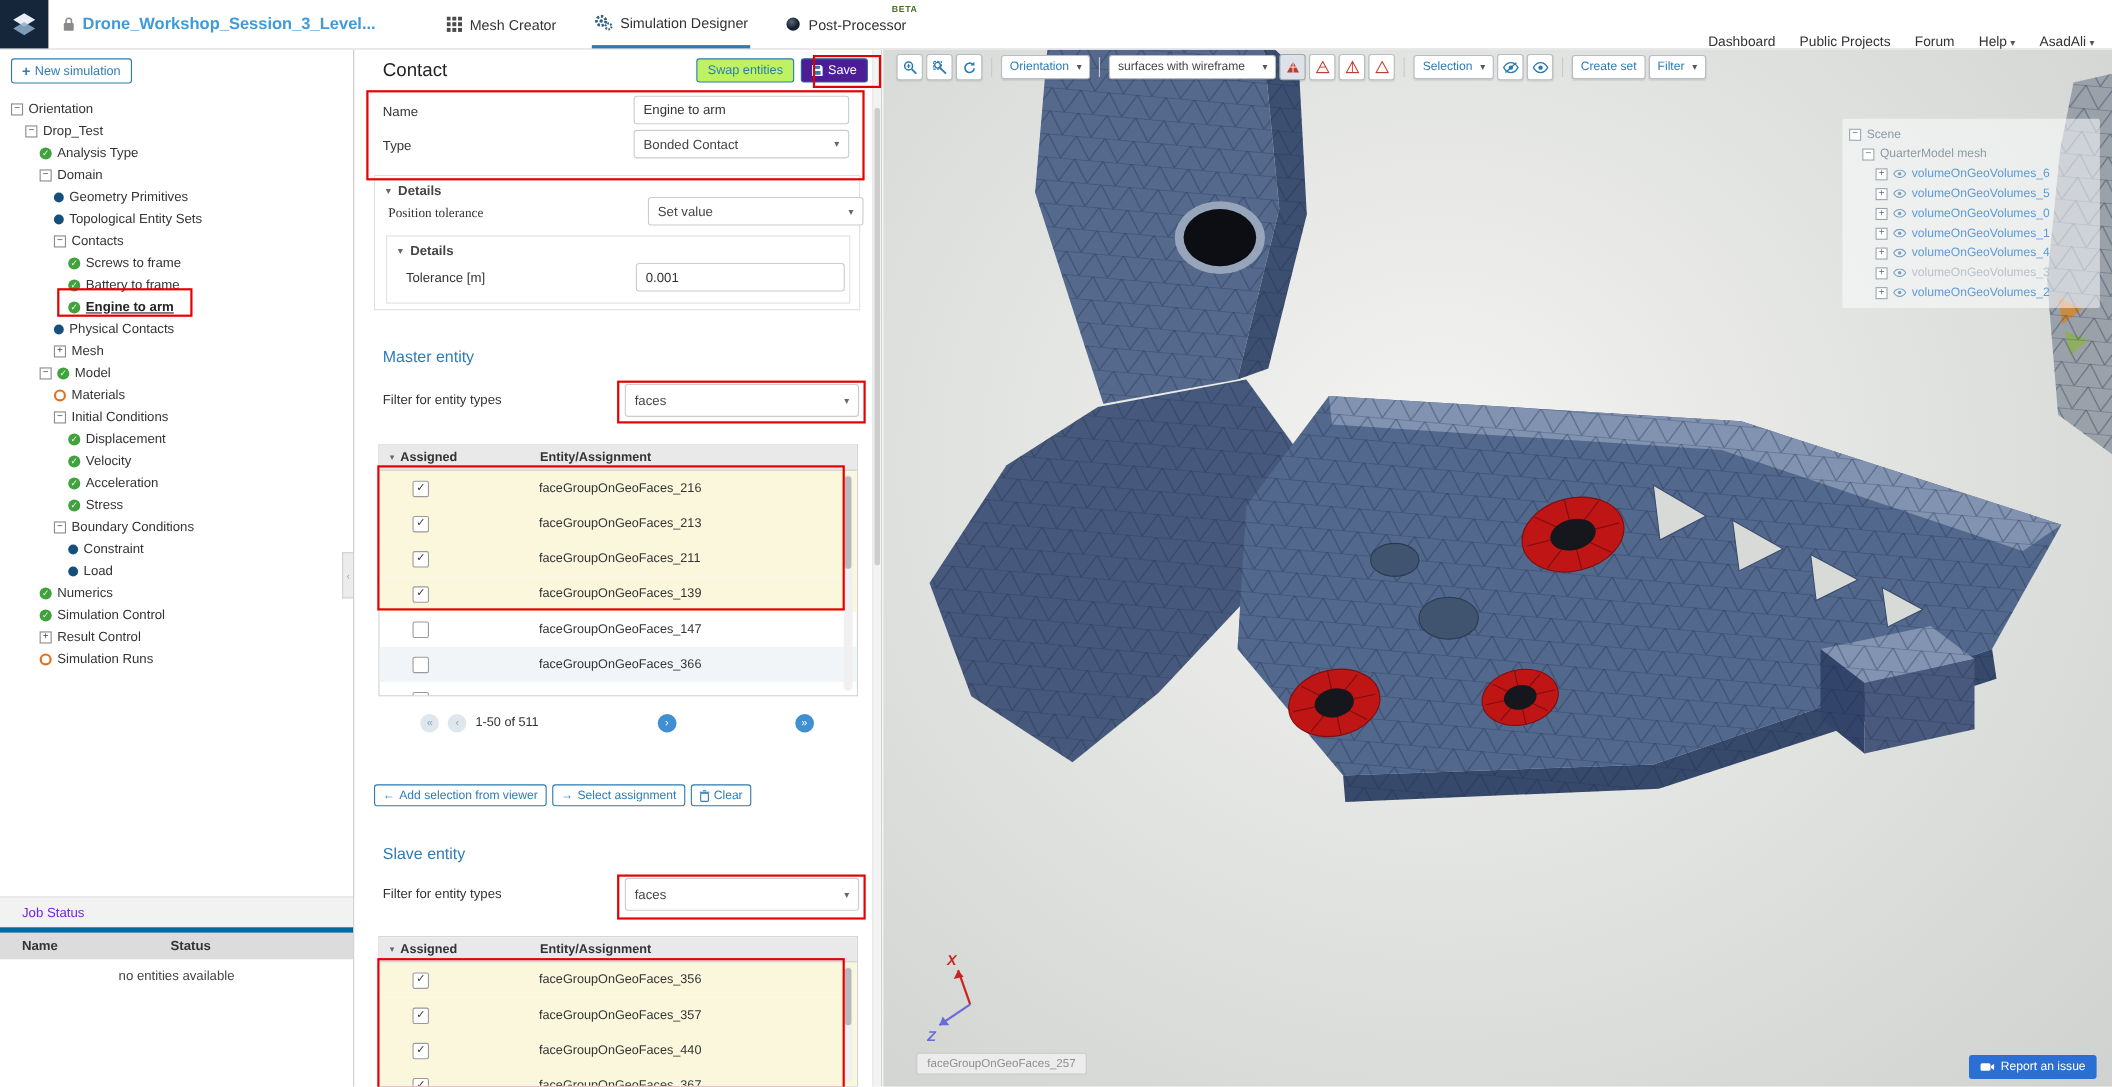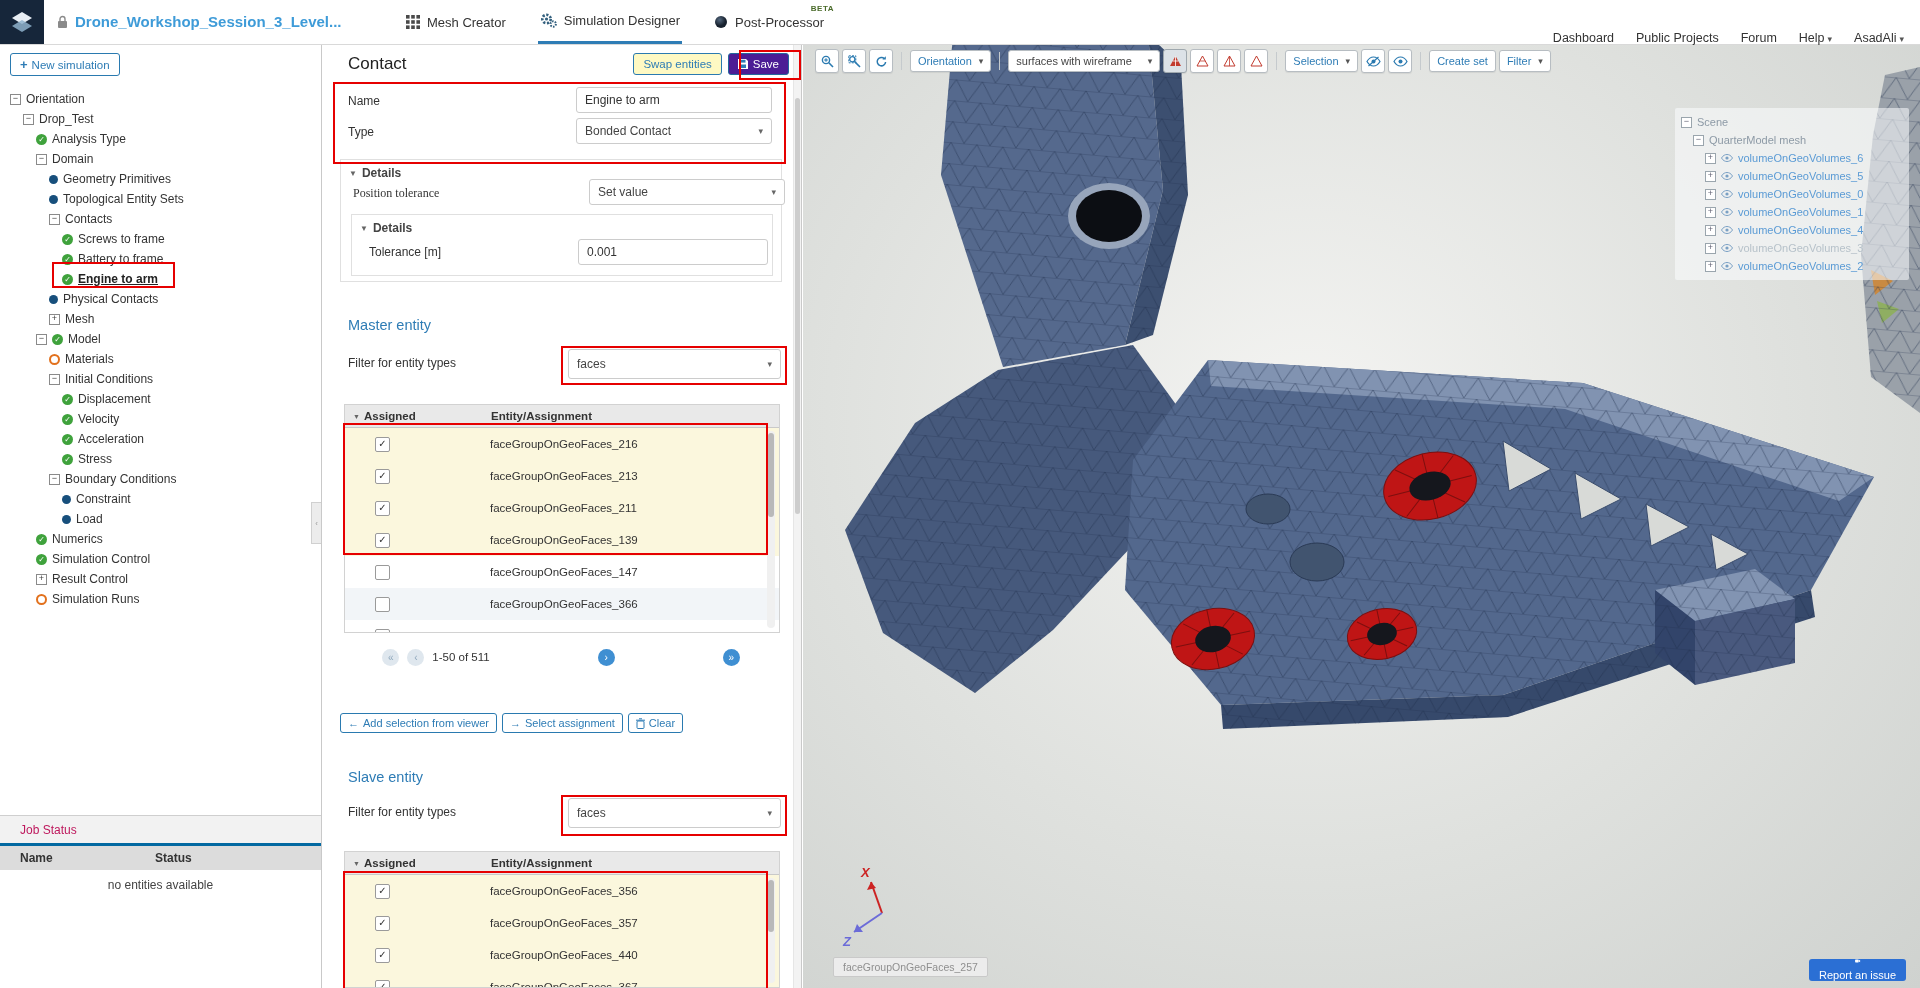--- a/index.html
+++ b/index.html
@@ -23,30 +23,30 @@
   .newsim .plus{font-weight:bold;font-size:13px;}
   .tree{position:absolute;top:44px;left:0;right:0;}
   .trow{height:20px;display:flex;align-items:center;font-size:12px;color:#333;cursor:pointer;white-space:nowrap;}
   .tbox{width:9px;height:9px;border:1px solid #8a8a8a;background:#fff;color:#444;font-size:9px;line-height:7px;text-align:center;display:inline-block;margin-right:5px;flex:none;box-sizing:content-box;}
   .tchk{width:11px;height:11px;border-radius:50%;background:#3fa23c;color:#fff;font-size:8px;line-height:11px;text-align:center;display:inline-block;margin-right:5px;flex:none;}
   .tdot{width:9px;height:9px;border-radius:50%;background:#174f7c;display:inline-block;margin-right:5px;flex:none;}
   .tcir{width:7px;height:7px;border-radius:50%;border:2px solid #e2711d;display:inline-block;margin-right:5px;flex:none;box-sizing:content-box;}
   .trow.sel .tlabel{font-weight:bold;text-decoration:underline;color:#222;}
   .collapse-handle{position:absolute;right:0;top:457px;width:9px;height:40px;background:#ececec;border:1px solid #d0d0d0;border-right:none;color:#999;font-size:8px;display:flex;align-items:center;justify-content:center;cursor:pointer;}
   .jobstatus{position:absolute;left:0;right:0;top:770px;bottom:0;border-top:1px solid #cfcfcf;background:#fff;}
-  .js-title{height:27px;background:#f2f2f2;color:#be185d;font-size:12px;display:flex;align-items:center;padding:0 20px;border-bottom:3px solid #0369a1;}
+  .js-title{height:27px;background:#f2f2f2;color:#6d28d9;font-size:12px;display:flex;align-items:center;padding:0 20px;border-bottom:5px solid #0369a1;}
   .js-head{height:24px;background:#dcdcdc;font-weight:bold;font-size:12px;display:flex;align-items:center;}
   .js-head .jn{padding-left:20px;width:135px;}
   .js-empty{text-align:center;font-size:12px;color:#444;padding-top:8px;}
   
   .panel{position:absolute;top:45px;left:323px;width:479px;bottom:0;background:#fff;border-right:1px solid #c9c9c9;box-sizing:border-box;}
   .p-header{position:absolute;top:6px;left:25px;right:12px;height:26px;display:flex;align-items:center;}
   .p-title{font-size:17px;color:#222;}
   .hbtns{margin-left:auto;display:flex;gap:6px;}
-  .btn-o{height:22px;border:1px solid #2a7ab0;border-radius:3px;background:#fef9c3;color:#2e7cb5;font-size:11.5px;padding:0 9px;display:flex;align-items:center;gap:4px;cursor:pointer;font-family:inherit;}
+  .btn-o{height:22px;border:1px solid #2a7ab0;border-radius:3px;background:#bef264;color:#2e7cb5;font-size:11.5px;padding:0 9px;display:flex;align-items:center;gap:4px;cursor:pointer;font-family:inherit;}
   .btn-b{height:22px;border:1px solid #25679d;border-radius:3px;background:#4c1d95;color:#fff;font-size:11.5px;padding:0 9px;display:flex;align-items:center;gap:5px;cursor:pointer;font-family:inherit;}
   .frow-label{font-size:12px;color:#333;}
   .inp{position:absolute;left:253px;width:196px;height:26px;border:1px solid #ccc;border-radius:3px;font-size:12px;color:#333;padding:0 8px;box-sizing:border-box;font-family:inherit;background:#fff;}
   .selctl{position:absolute;height:26px;border:1px solid #ccc;border-radius:3px;background:#fff;display:flex;align-items:center;font-size:12px;color:#444;padding:0 8px;box-sizing:border-box;cursor:pointer;}
   .selctl .sc-caret{margin-left:auto;font-size:9px;color:#666;}
   .dbox{position:absolute;left:17px;width:440px;border:1px solid #e0e0e0;background:#fff;}
   .dhead{display:flex;align-items:center;gap:5px;font-size:12px;font-weight:bold;color:#444;padding:6px 8px 2px 8px;}
   .dtri{font-size:8px;color:#666;}
   .bluehead{position:absolute;left:25px;font-size:14.5px;color:#2e7cb5;}
   .etable{position:absolute;left:21px;width:434px;border:1px solid #d2d2d2;overflow:hidden;background:#fff;}
@@ -78,21 +78,21 @@
   .vbtn.dark{color:#444;}
   .vsep{width:1px;height:18px;background:#c5cacd;margin:0 5px;}
   .scene{position:absolute;left:872px;top:63px;width:222px;background:rgba(252,253,255,.55);font-size:11px;padding:5px 6px;border-radius:2px;z-index:15;}
   .srow{height:18px;display:flex;align-items:center;gap:5px;color:#8d9aa6;cursor:pointer;white-space:nowrap;}
   .srow.lv1{padding-left:12px;}
   .srow.vol{padding-left:24px;color:#5b9bd5;}
   .srow.vol.dim{color:#b7c2ca;}
   .sbox{width:9px;height:9px;border:1px solid #9aa5ad;background:#fff;color:#667;font-size:9px;line-height:7px;text-align:center;flex:none;box-sizing:content-box;}
   .seye{display:flex;align-items:center;}
   .tooltip{position:absolute;left:30px;top:912px;background:#ececec;border:1px solid #c9c9c9;border-radius:2px;color:#8f8f8f;font-size:10.5px;padding:3px 9px;z-index:15;}
-  .report{position:absolute;right:14px;bottom:7px;height:22px;background:#2b6fd4;color:#fff;border:none;border-radius:3px;font-size:11px;display:flex;align-items:center;gap:6px;padding:0 10px;cursor:pointer;z-index:20;font-family:inherit;flex-direction:column;}
+  .report{position:absolute;right:14px;bottom:7px;height:22px;background:#2b6fd4;color:#fff;border:none;border-radius:3px;font-size:11px;display:flex;align-items:center;gap:6px;padding:0 10px;cursor:pointer;z-index:20;font-family:inherit;}
   .axis-label{font-weight:bold;font-style:italic;font-size:13px;}
   
   .redbox{position:absolute;border:2px solid #e60000;z-index:90;pointer-events:none;}
 </style>
 </head>
 <body>
 
 <div class="topbar">
   <div class="logo">
     <svg width="26" height="26" viewBox="0 0 26 26">

